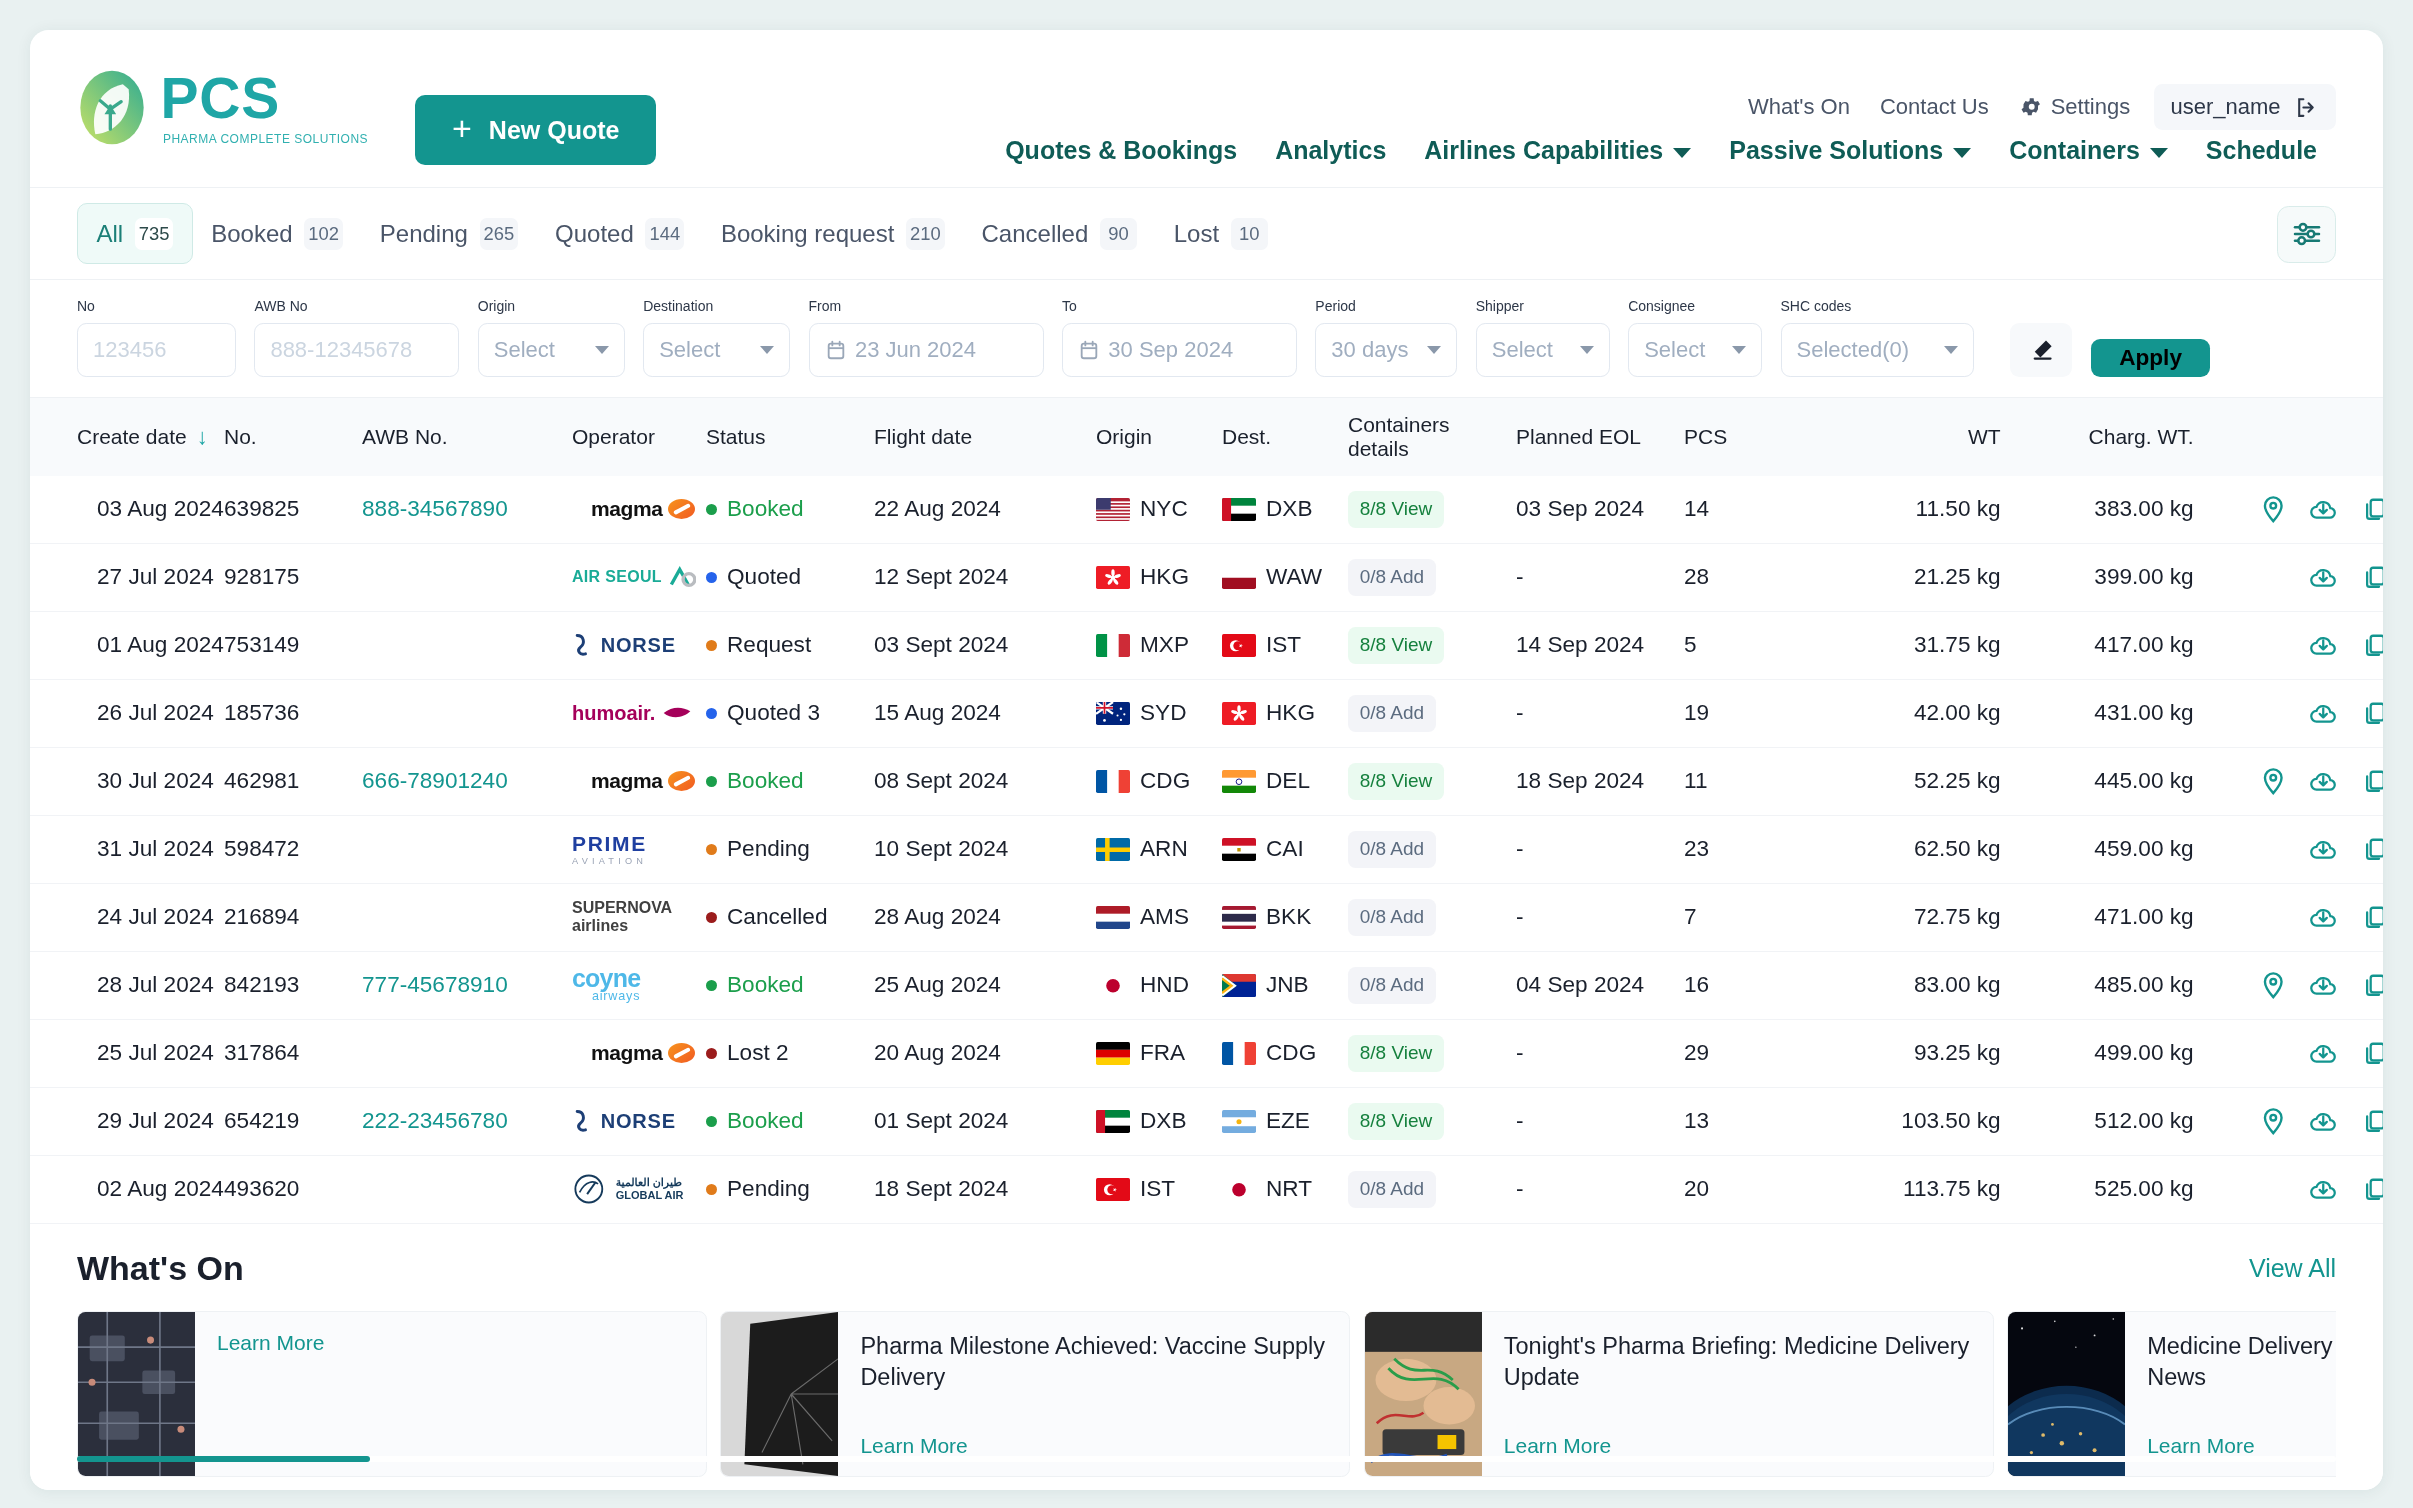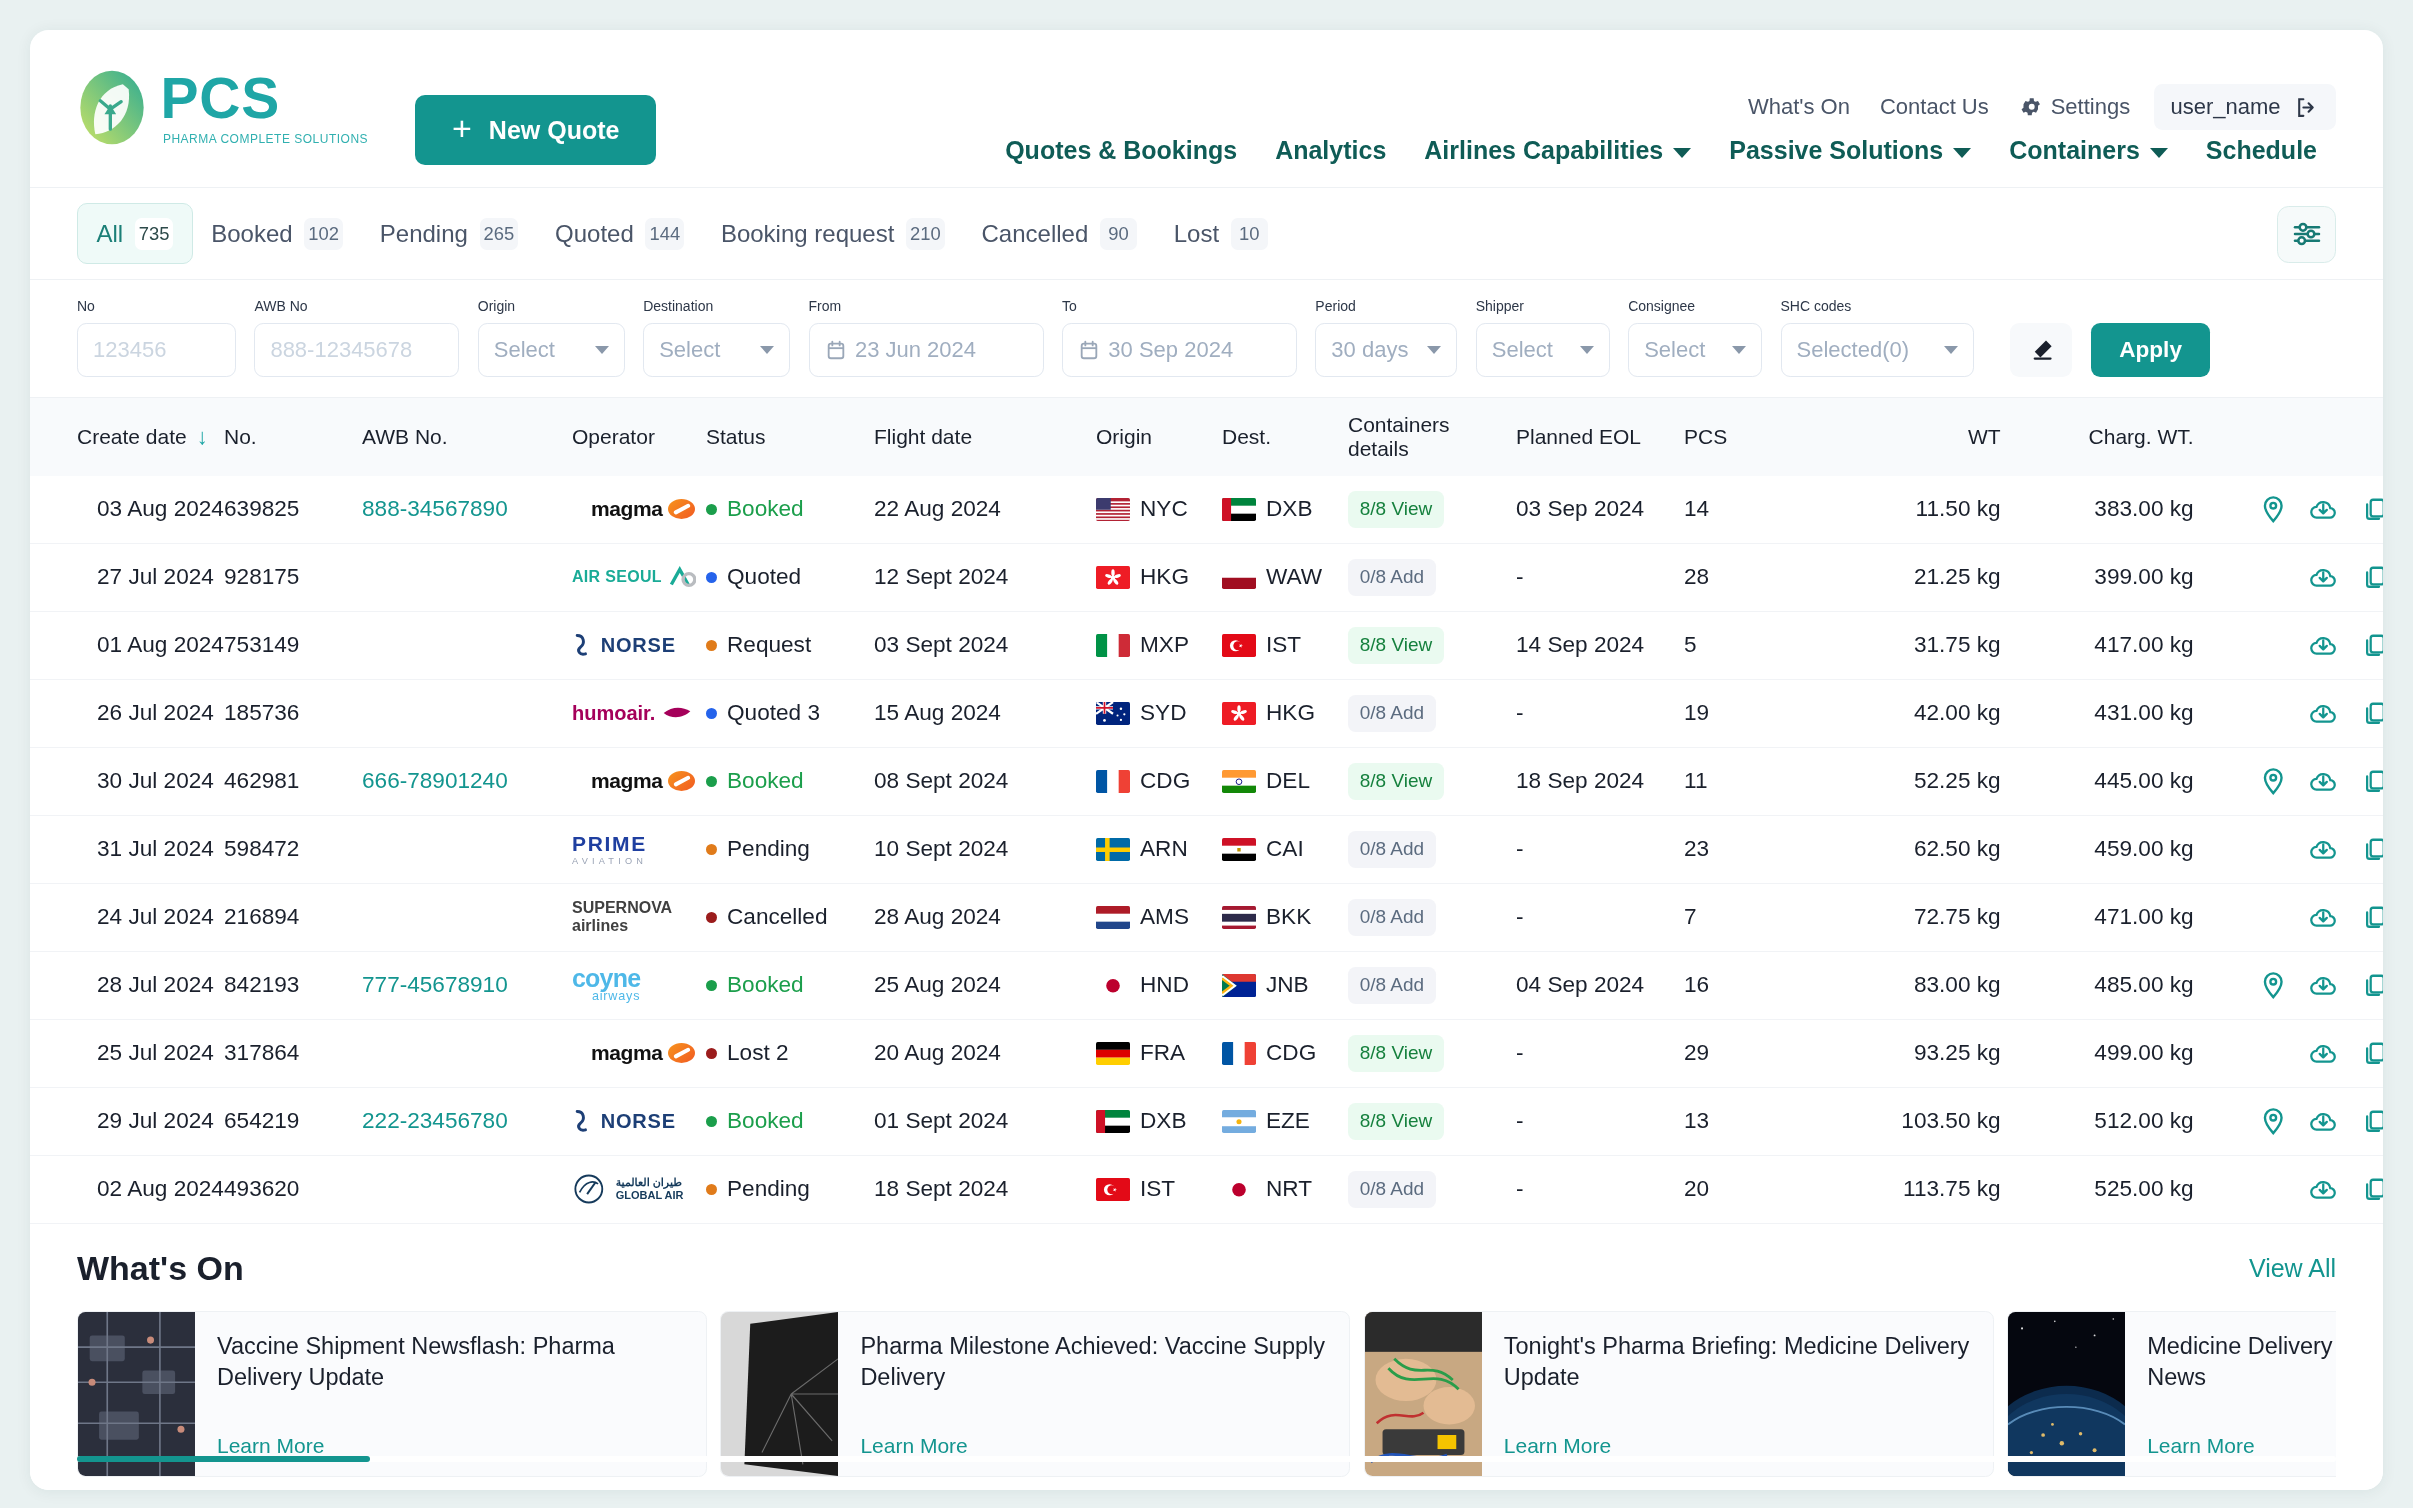--- a/index.html
+++ b/index.html
@@ -125,22 +125,22 @@
   .w-date { width: 235px; }
   .w-period { width: 142px; }
   .w-shipper { width: 134px; }
   .w-shc { width: 193px; }
   .clear-btn {
     width: 62px; height: 54px; border-radius: 9.2px; background: #f7f9fb;
     display: flex; align-items: center; justify-content: center; cursor: pointer;
     margin-left: 18.4px;
   }
   .apply-btn {
-    height: 54px; padding: 0 28.5px; border-radius: 9.2px; background: #13958f;
-    color: #ffffff; font-size: 22.6px; font-weight: 600; border: none;
+    height: 38px; padding: 0 28.5px; border-radius: 9.2px; background: #13958f;
+    color: #000000; font-size: 22.6px; font-weight: 600; border: none;
     display: flex; align-items: center; cursor: pointer;
     font-family: "Liberation Sans", sans-serif;
   }
 
   
   .table-wrap { flex: none; }
   table.grid { width: 100%; border-collapse: collapse; table-layout: fixed; }
   table.grid thead th {
     background: #f8fafc; font-size: 21px; font-weight: 500; color: #1a202c;
     text-align: left; padding: 15px 0; height: 57px; vertical-align: middle;
@@ -1199,21 +1199,20 @@
               <g stroke="#6f7788" stroke-width="1.4" fill="none">
                 <path d="M0 30 H100 M0 60 H100 M0 95 H100 M25 0 V140 M70 0 V140"></path>
               </g>
               <g fill="#c88b7a">
                 <circle cx="12" cy="60" r="3"></circle>
                 <circle cx="88" cy="100" r="3"></circle>
                 <circle cx="62" cy="24" r="3"></circle>
               </g>
             </svg></div>
           <div class="wo-body">
-            <div class="wo-card-title">Vaccine Shipment Newsflash: Pharma Delivery Update</div>
             <div class="wo-learn">Learn More</div>
           </div>
         </div>
         <div class="wo-card">
           <div class="wo-thumb"><svg viewBox="0 0 100 140" preserveAspectRatio="none" width="100%" height="100%">
               <rect width="100" height="140" fill="#d8d8d8"></rect>
               <path d="M25 10 L100 0 L100 140 L20 130 Z" fill="#1c1c1c"></path>
               <g stroke="#6a6a6a" stroke-width="1" fill="none">
                 <path d="M60 70 L100 40 M60 70 L100 70 M60 70 L95 110 M60 70 L70 130 M60 70 L35 120"></path>
               </g>

